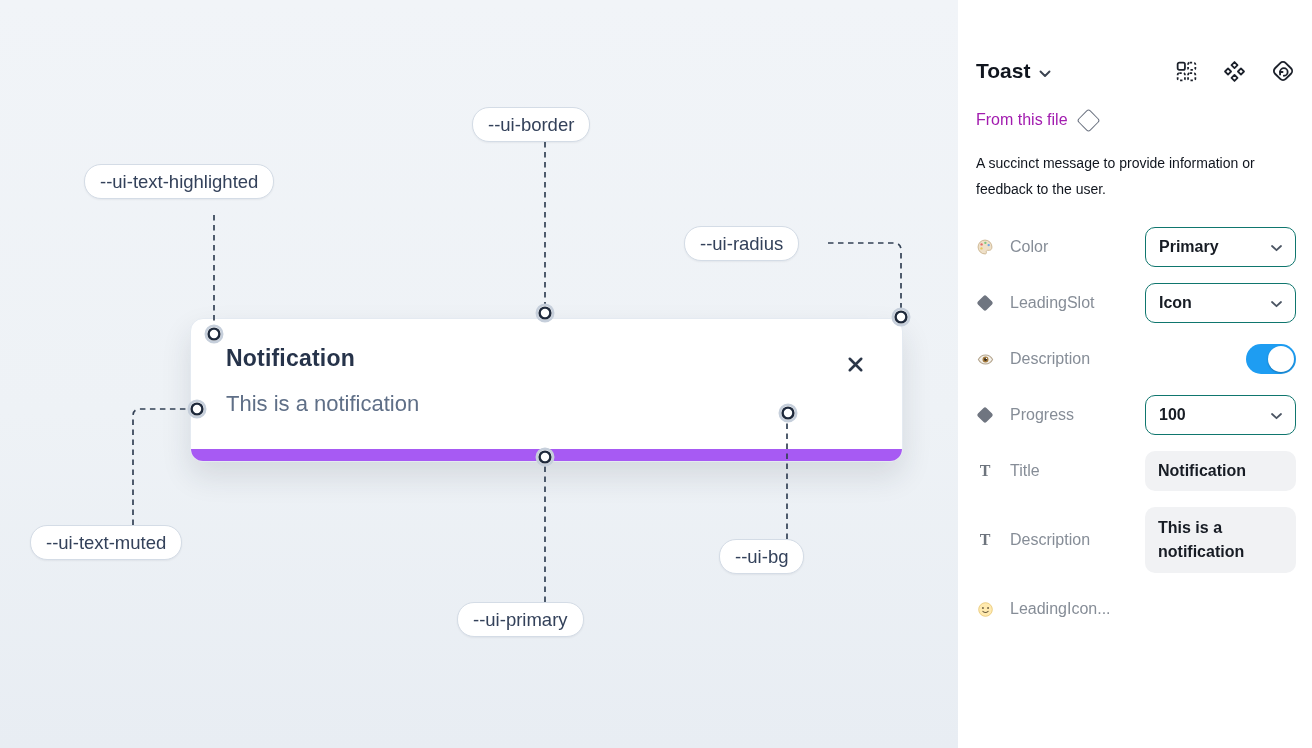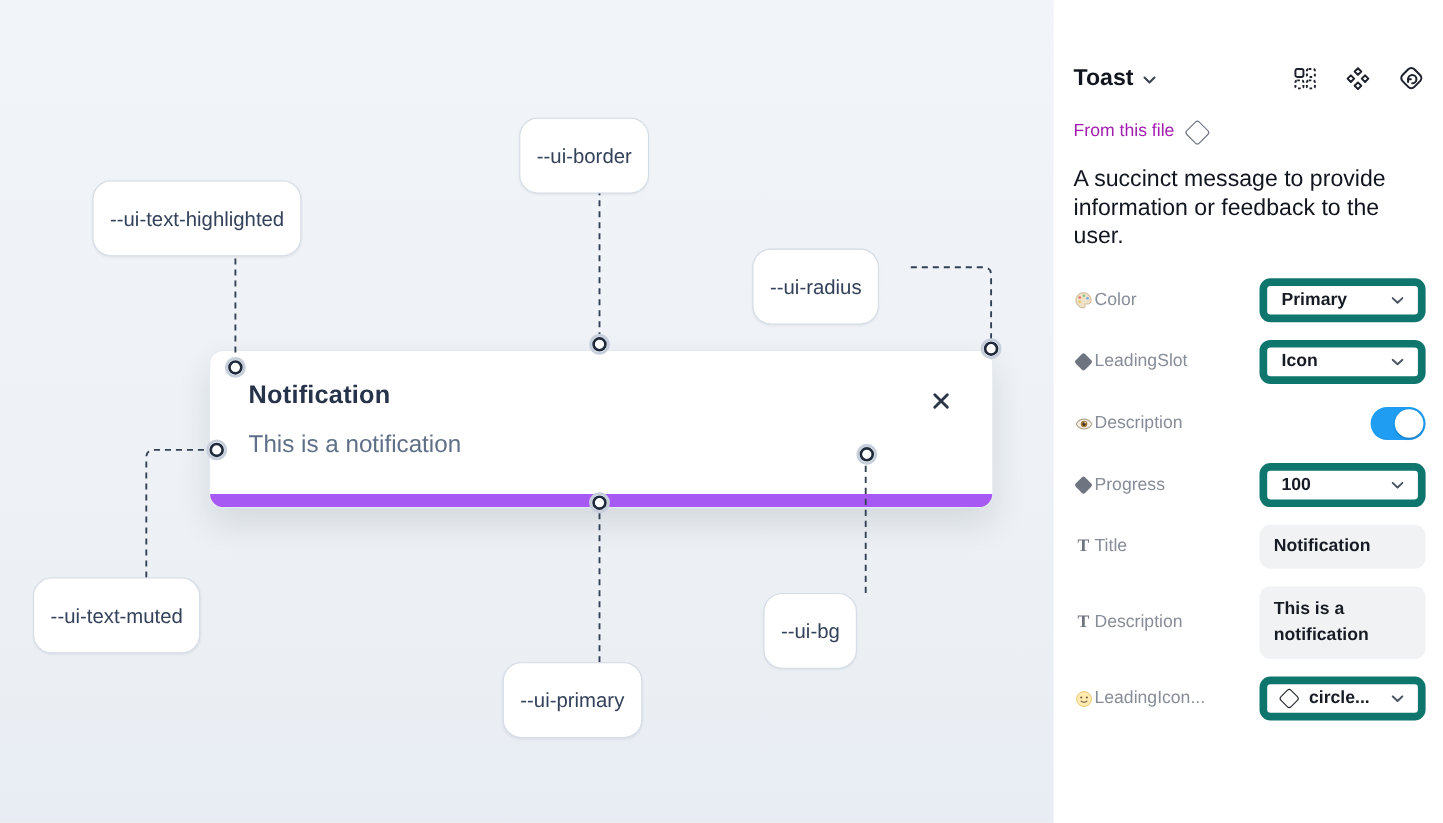--- a/index.html
+++ b/index.html
@@ -4,21 +4,21 @@
 <style>
   * { margin:0; padding:0; box-sizing:border-box; }
   html,body { width:1312px; height:748px; overflow:hidden;
     font-family:"Liberation Sans", sans-serif; background:#fff; }
 
   
   .canvas { position:absolute; left:0; top:0; width:958px; height:748px;
     background:linear-gradient(180deg,#f1f4f8 0%, #eef2f6 55%, #e8edf3 100%); }
 
   .lbl { position:absolute; background:#fff; border:1px solid #d4dce6;
-    border-radius:17px; padding:20px 15px; font-size:18.5px; line-height:27px;
+    border-radius:17px; padding:3px 15px; font-size:18.5px; line-height:27px;
     color:#33415a; box-shadow:0 1px 2px rgba(30,41,59,.06); white-space:nowrap; }
 
   .toast { position:absolute; left:190px; top:318px; width:713px; height:144px;
     background:#fff; border:1px solid #e4eaf1; border-radius:13px;
     box-shadow:0 14px 30px rgba(30,41,59,.12); }
   .toast-title { position:absolute; left:35px; top:26px; font-size:23px;
     font-weight:700; color:#26334a; letter-spacing:.2px; }
   .toast-desc  { position:absolute; left:35px; top:72px; font-size:22px;
     color:#5f6f87; }
   .toast-close { position:absolute; right:34px; top:34px; width:26px; height:26px;
@@ -37,35 +37,35 @@
   .p-title { font-size:21px; font-weight:700; color:#10151e; cursor:pointer;
     display:flex; align-items:center; gap:9px; }
   .p-hicons { margin-left:auto; display:flex; align-items:center; gap:23px; }
   .p-hicons svg { display:block; cursor:pointer; }
 
   .p-source { margin-top:23px; display:flex; align-items:center; gap:12px;
     font-size:16px; color:#a21caf; }
   .diamond-outline { width:17px; height:17px; border:1.8px solid #6b7280;
     border-radius:3px; transform:rotate(45deg); display:inline-block; }
 
-  .p-desc { margin-top:21px; font-size:21px; line-height:26px; color:#10151e;
+  .p-desc { margin-top:21px; font-size:14px; line-height:26px; color:#10151e;
     max-width:322px; }
 
   .props { margin-top:25px; }
   .prow { display:flex; justify-content:space-between; align-items:center;
     margin-bottom:16px; min-height:40px; }
-  .plabel { display:flex; align-items:center; gap:1px; font-size:16px;
+  .plabel { display:flex; align-items:center; gap:16px; font-size:16px;
     color:#868d97; }
   .plabel .icn { width:18px; display:flex; justify-content:center; }
   .t-glyph { font-family:"Liberation Serif", serif; font-weight:700;
     font-size:16px; color:#6d747d; }
   .diamond-fill { width:12px; height:12px; background:#6f7580; border-radius:2px;
     transform:rotate(45deg); display:inline-block; }
 
-  .dd { width:151px; height:40px; background:#fff; border:7px solid #0f766e;
+  .dd { width:151px; height:40px; background:#fff; border:1px solid #0f766e;
     border-radius:10px; display:flex; align-items:center; padding:0 13px;
     font-size:16px; font-weight:700; color:#171c24; cursor:pointer; }
   .dd .chev { margin-left:auto; }
   .dd .dd-diamond { width:14px; height:14px; border:1.8px solid #22272f;
     border-radius:3px; transform:rotate(45deg); margin-right:11px; flex:0 0 auto; }
 
   .field { width:151px; min-height:40px; background:#f1f2f4; border-radius:10px;
     padding:9px 13px; font-size:16px; font-weight:700; color:#171c24;
     display:flex; align-items:center; }
   .field.multi { min-height:66px; line-height:24px; align-items:flex-start; }
@@ -128,21 +128,21 @@
           <circle cx="545" cy="457" r="5.4" fill="#fff" stroke="#1e293b" stroke-width="2.4"></circle>
         </g>
     </g>
   </svg>
 
   <div class="lbl" style="left:84px;  top:164px;">--ui-text-highlighted</div>
   <div class="lbl" style="left:472px; top:107px;">--ui-border</div>
   <div class="lbl" style="left:30px;  top:525px;">--ui-text-muted</div>
   <div class="lbl" style="left:684px; top:226px;">--ui-radius</div>
   <div class="lbl" style="left:457px; top:602px;">--ui-primary</div>
-  <div class="lbl" style="left:694px; top:539px;text-align:center;">--ui-bg</div>
+  <div class="lbl" style="left:719px; top:539px;text-align:center;">--ui-bg</div>
 </div>
 
 <div class="panel">
 
   <div class="p-header">
     <div class="p-title">
       <span>Toast</span>
       <span>
         <svg width="12" height="8" viewBox="0 0 12 8">
             <path d="M1.5 1.5 L6 6 L10.5 1.5" stroke="#3b4350" stroke-width="1.9" fill="none" stroke-linecap="round" stroke-linejoin="round"></path>
@@ -285,25 +285,16 @@
         <span class="icn">
           <svg width="17" height="17" viewBox="0 0 20 20">
             <circle cx="10" cy="10" r="8" fill="#ffeab0" stroke="#e9c874" stroke-width="1"></circle>
             <circle cx="7" cy="8.3" r="1.1" fill="#6b5b3e"></circle>
             <circle cx="13" cy="8.3" r="1.1" fill="#6b5b3e"></circle>
             <path d="M6.9 12.2 q3.1 2.5 6.2 0" stroke="#6b5b3e" stroke-width="1.2" fill="none" stroke-linecap="round"></path>
           </svg>
         </span>
         <span>LeadingIcon...</span>
       </div>
-      <div class="dd">
-        <span class="dd-diamond"></span>
-        <span>circle...</span>
-        <span class="chev">
-          <svg width="11" height="7" viewBox="0 0 11 7">
-              <path d="M1 1 L5.5 5.2 L10 1" stroke="#4b5563" stroke-width="1.8" fill="none" stroke-linecap="round" stroke-linejoin="round"></path>
-            </svg>
-        </span>
-      </div>
     </div>
 
   </div>
 </div>
 
 </body></html>

